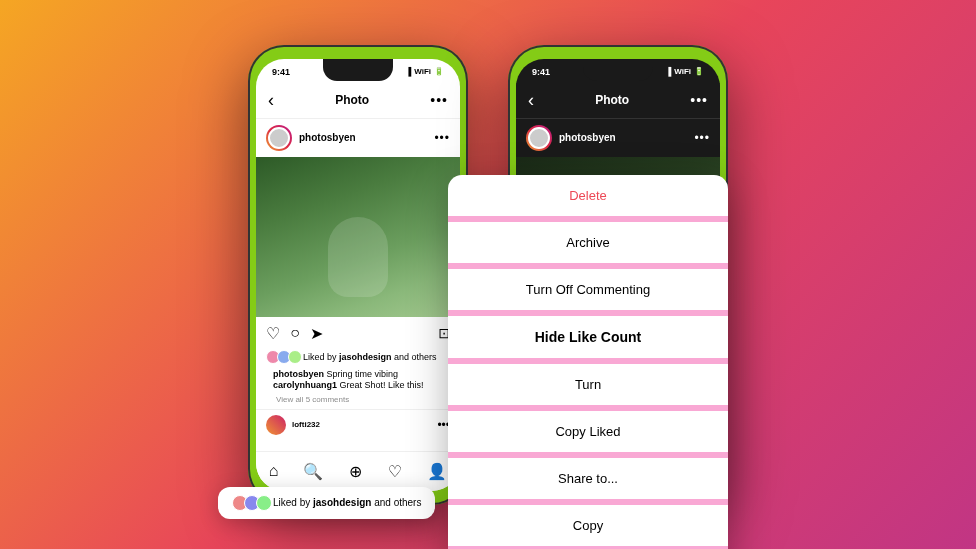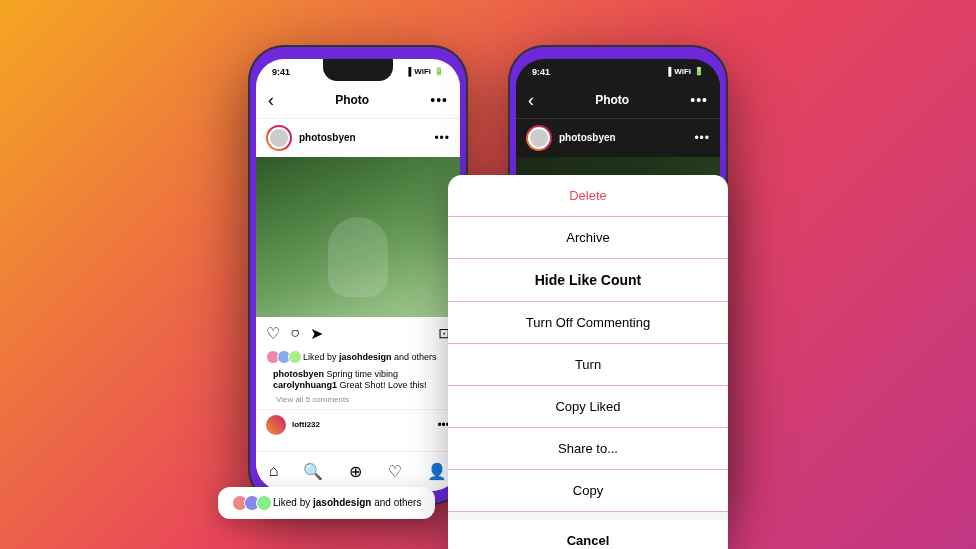--- a/index.html
+++ b/index.html
@@ -12,21 +12,21 @@
       display: flex;
       align-items: center;
       justify-content: center;
       gap: 40px;
     }
 
     
     .phone {
       width: 220px;
       height: 460px;
-      background: #6d28d9;
+      background: #84cc16;
       border-radius: 36px;
       box-shadow: 0 20px 60px rgba(0,0,0,0.5), inset 0 0 0 2px #333;
       position: relative;
       overflow: visible;
     }
 
     .phone-screen {
       position: absolute;
       top: 14px;
       left: 8px;
@@ -259,21 +259,21 @@
       border-radius: 14px;
       box-shadow: 0 10px 40px rgba(0,0,0,0.3);
       z-index: 30;
       overflow: hidden;
     }
 
     .menu-item {
       padding: 13px 20px;
       font-size: 13px;
       text-align: center;
-      border-bottom: 1px solid #f9a8d4;
+      border-bottom: 6px solid #f9a8d4;
       color: #000;
     }
     .menu-item:last-child { border-bottom: none; }
     .menu-item.red { color: #ed4956; font-weight: 400; }
     .menu-item.bold-item { font-weight: 700; font-size: 14px; }
     .menu-item.cancel { color: #000; font-weight: 700; }
   </style>
 </head>
 <body>
 
@@ -320,21 +320,21 @@
         <div class="mini-av mini-av-3"></div>
       </div>
       <span class="liked-text">
         <span>Liked by </span><strong>jasohdesign</strong><span> and others</span>
       </span>
     </div>
 
     <div class="caption">
       <span class="cap-user">photosbyen</span><span> Spring time vibing</span>
       <br>
-      <span class="cap-user">carolynhuang1</span><span> Great Shot! Love this!</span>
+      <span class="cap-user">carolynhuang1</span><span> Great Shot! Like this!</span>
     </div>
 
     <div class="view-comments">View all 5 comments</div>
 
     <div class="comment-input">
       <div class="comment-avatar"></div>
       <span class="comment-username">lofti232</span>
       <span class="dots-more">•••</span>
     </div>
 
@@ -385,22 +385,22 @@
       <span class="username" style="color:#fff;">photosbyen</span>
       <span class="menu-dots" style="color:#fff;">•••</span>
     </div>
 
     <div class="dark-post-image"></div>
   </div>
 
   <div class="context-menu">
     <div class="menu-item red">Delete</div>
     <div class="menu-item">Archive</div>
+    <div class="menu-item">Turn Off Commenting</div>
     <div class="menu-item bold-item">Hide Like Count</div>
-    <div class="menu-item">Turn Off Commenting</div>
     <div class="menu-item">Turn</div>
     <div class="menu-item">Copy Liked</div>
     <div class="menu-item">Share to...</div>
     <div class="menu-item">Copy</div>
     <div style="height:8px; background:#f5f5f5;"></div>
     <div class="menu-item cancel">Cancel</div>
   </div>
 </div>
 
 </body></html>

